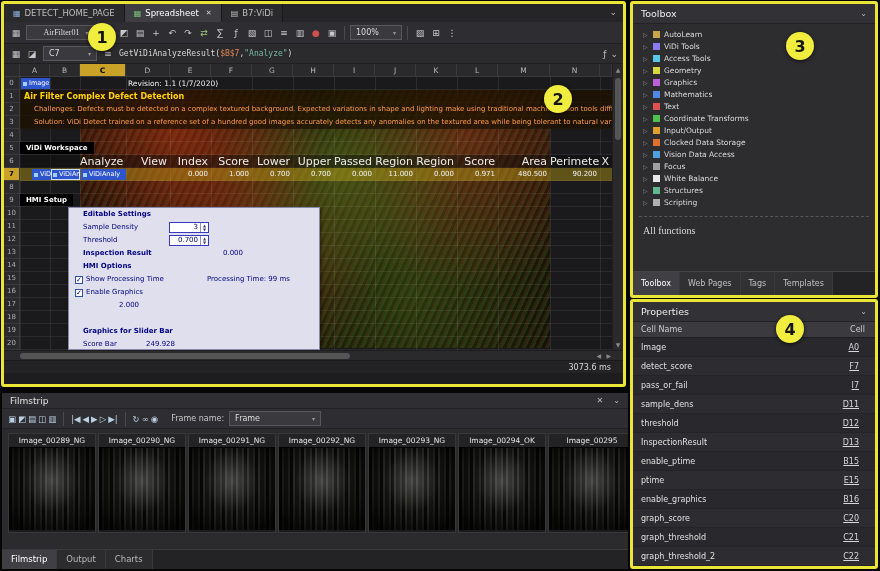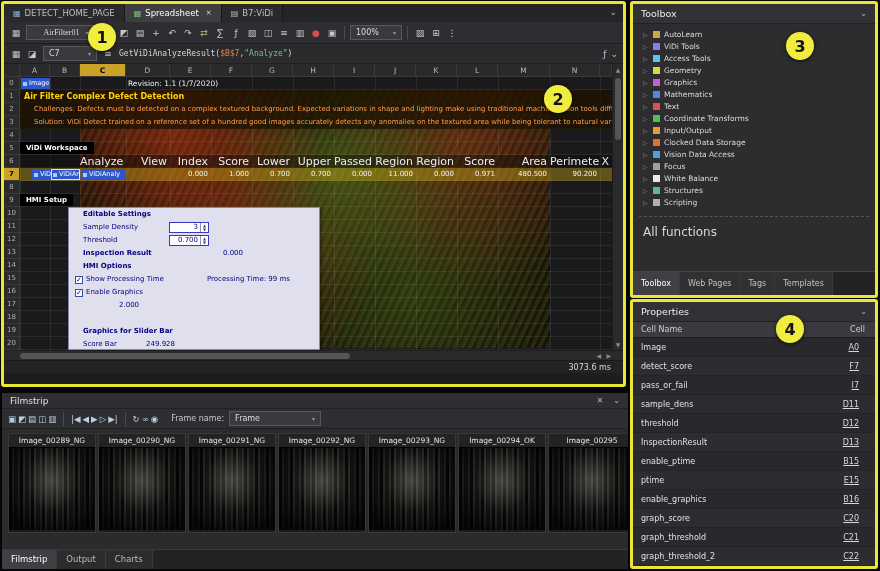--- a/index.html
+++ b/index.html
@@ -123,21 +123,21 @@
 
   
   .toolbox{left:630px;top:1px;width:248px;height:297px;background:#2d2d30;}
   .panel-title{position:relative;height:20px;display:flex;align-items:center;padding:0 8px;color:#ececec;font-size:9.5px;background:#323236;border-bottom:1px solid #222;}
   .panel-title .chev{position:absolute;right:8px;color:#bbb;font-size:8px;}
   .tree{padding-top:4px;}
   .titem{display:flex;align-items:center;gap:4px;height:12px;padding-left:10px;color:#dcdcdc;font-size:7.5px;}
   .titem .arr{color:#8a8a8a;font-size:6px;width:6px;flex:none;}
   .titem .tic{width:7px;height:7px;flex:none;}
   .tbx-divider{border-top:1px dashed #565656;margin:8px 6px 0 6px;}
-  .all-fn{padding:8px 10px;font-size:12px;color:#d8d8d8;}
+  .all-fn{padding:8px 10px;font-size:10px;color:#d8d8d8;font-family:Liberation Serif, serif;}
   .tbx-tabs{position:absolute;bottom:0;left:0;right:0;height:24px;display:flex;background:#232325;border-top:1px solid #444;}
   .ttab{padding:0 8px;line-height:23px;font-size:8px;color:#c0c0c0;background:#313134;border-right:1px solid #3a3a3c;}
   .ttab[data-active="true"]{background:#3f3f44;color:#fff;}
 
   
   .props{left:630px;top:299px;width:248px;height:270px;background:#2d2d30;}
   .pthead{display:flex;height:16px;background:#3a3a3f;border-bottom:1px solid #1e1e1e;color:#cfcfcf;font-size:8px;align-items:center;}
   .pthead .c1{flex:1;padding-left:8px;}
   .pthead .c2{width:52px;text-align:right;padding-right:10px;}
   .prow{display:flex;height:19px;align-items:center;border-bottom:1px solid #242427;font-size:8px;background:#2d2d31;}

